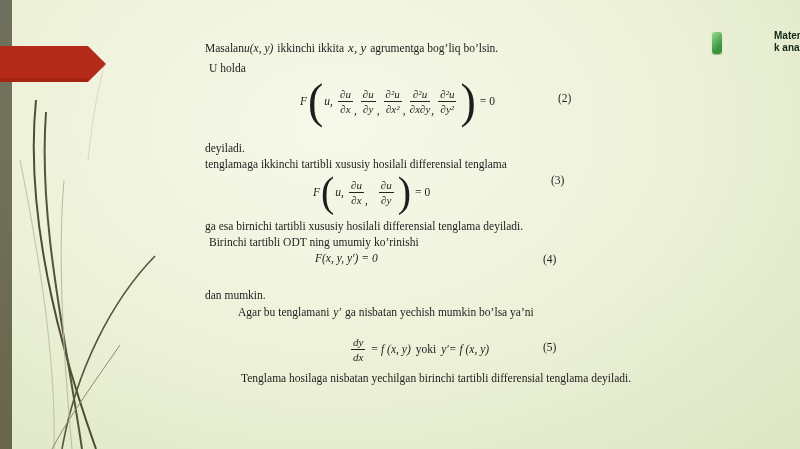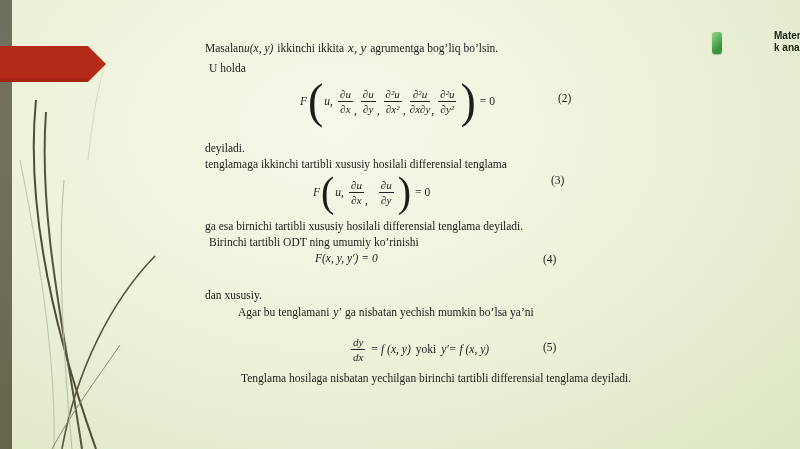--- a/index.html
+++ b/index.html
@@ -156,21 +156,21 @@
   <div class="eqnum" style="left:551px; top:174px;">(3)</div>
 
   <div class="t" style="left:205px; top:220px;">ga esa birnichi tartibli xususiy hosilali differensial tenglama deyiladi.</div>
   <div class="t" style="left:209px; top:236px;">Birinchi tartibli ODT ning  umumiy ko’rinishi</div>
 
   <div class="formula" style="left:315px; top:252px;">
     <span>F(x, y, y′) = 0</span>
   </div>
   <div class="eqnum" style="left:543px; top:253px;">(4)</div>
 
-  <div class="t" style="left:205px; top:289px;">dan xususiy.</div>
+  <div class="t" style="left:205px; top:289px;">dan mumkin.</div>
 
   <div class="t" style="left:238px; top:306px;">
     <span>Agar bu tenglamani</span><span class="sp"></span><span class="m">y′</span><span class="sp"></span><span>ga nisbatan yechish mumkin bo’lsa ya’ni</span>
   </div>
 
   <div class="formula" style="left:348px; top:333px; height:32px;justify-content:space-between;">
     <span class="frac">
         <span class="fn">dy</span>
         <span class="fd">dx</span>
       </span>

